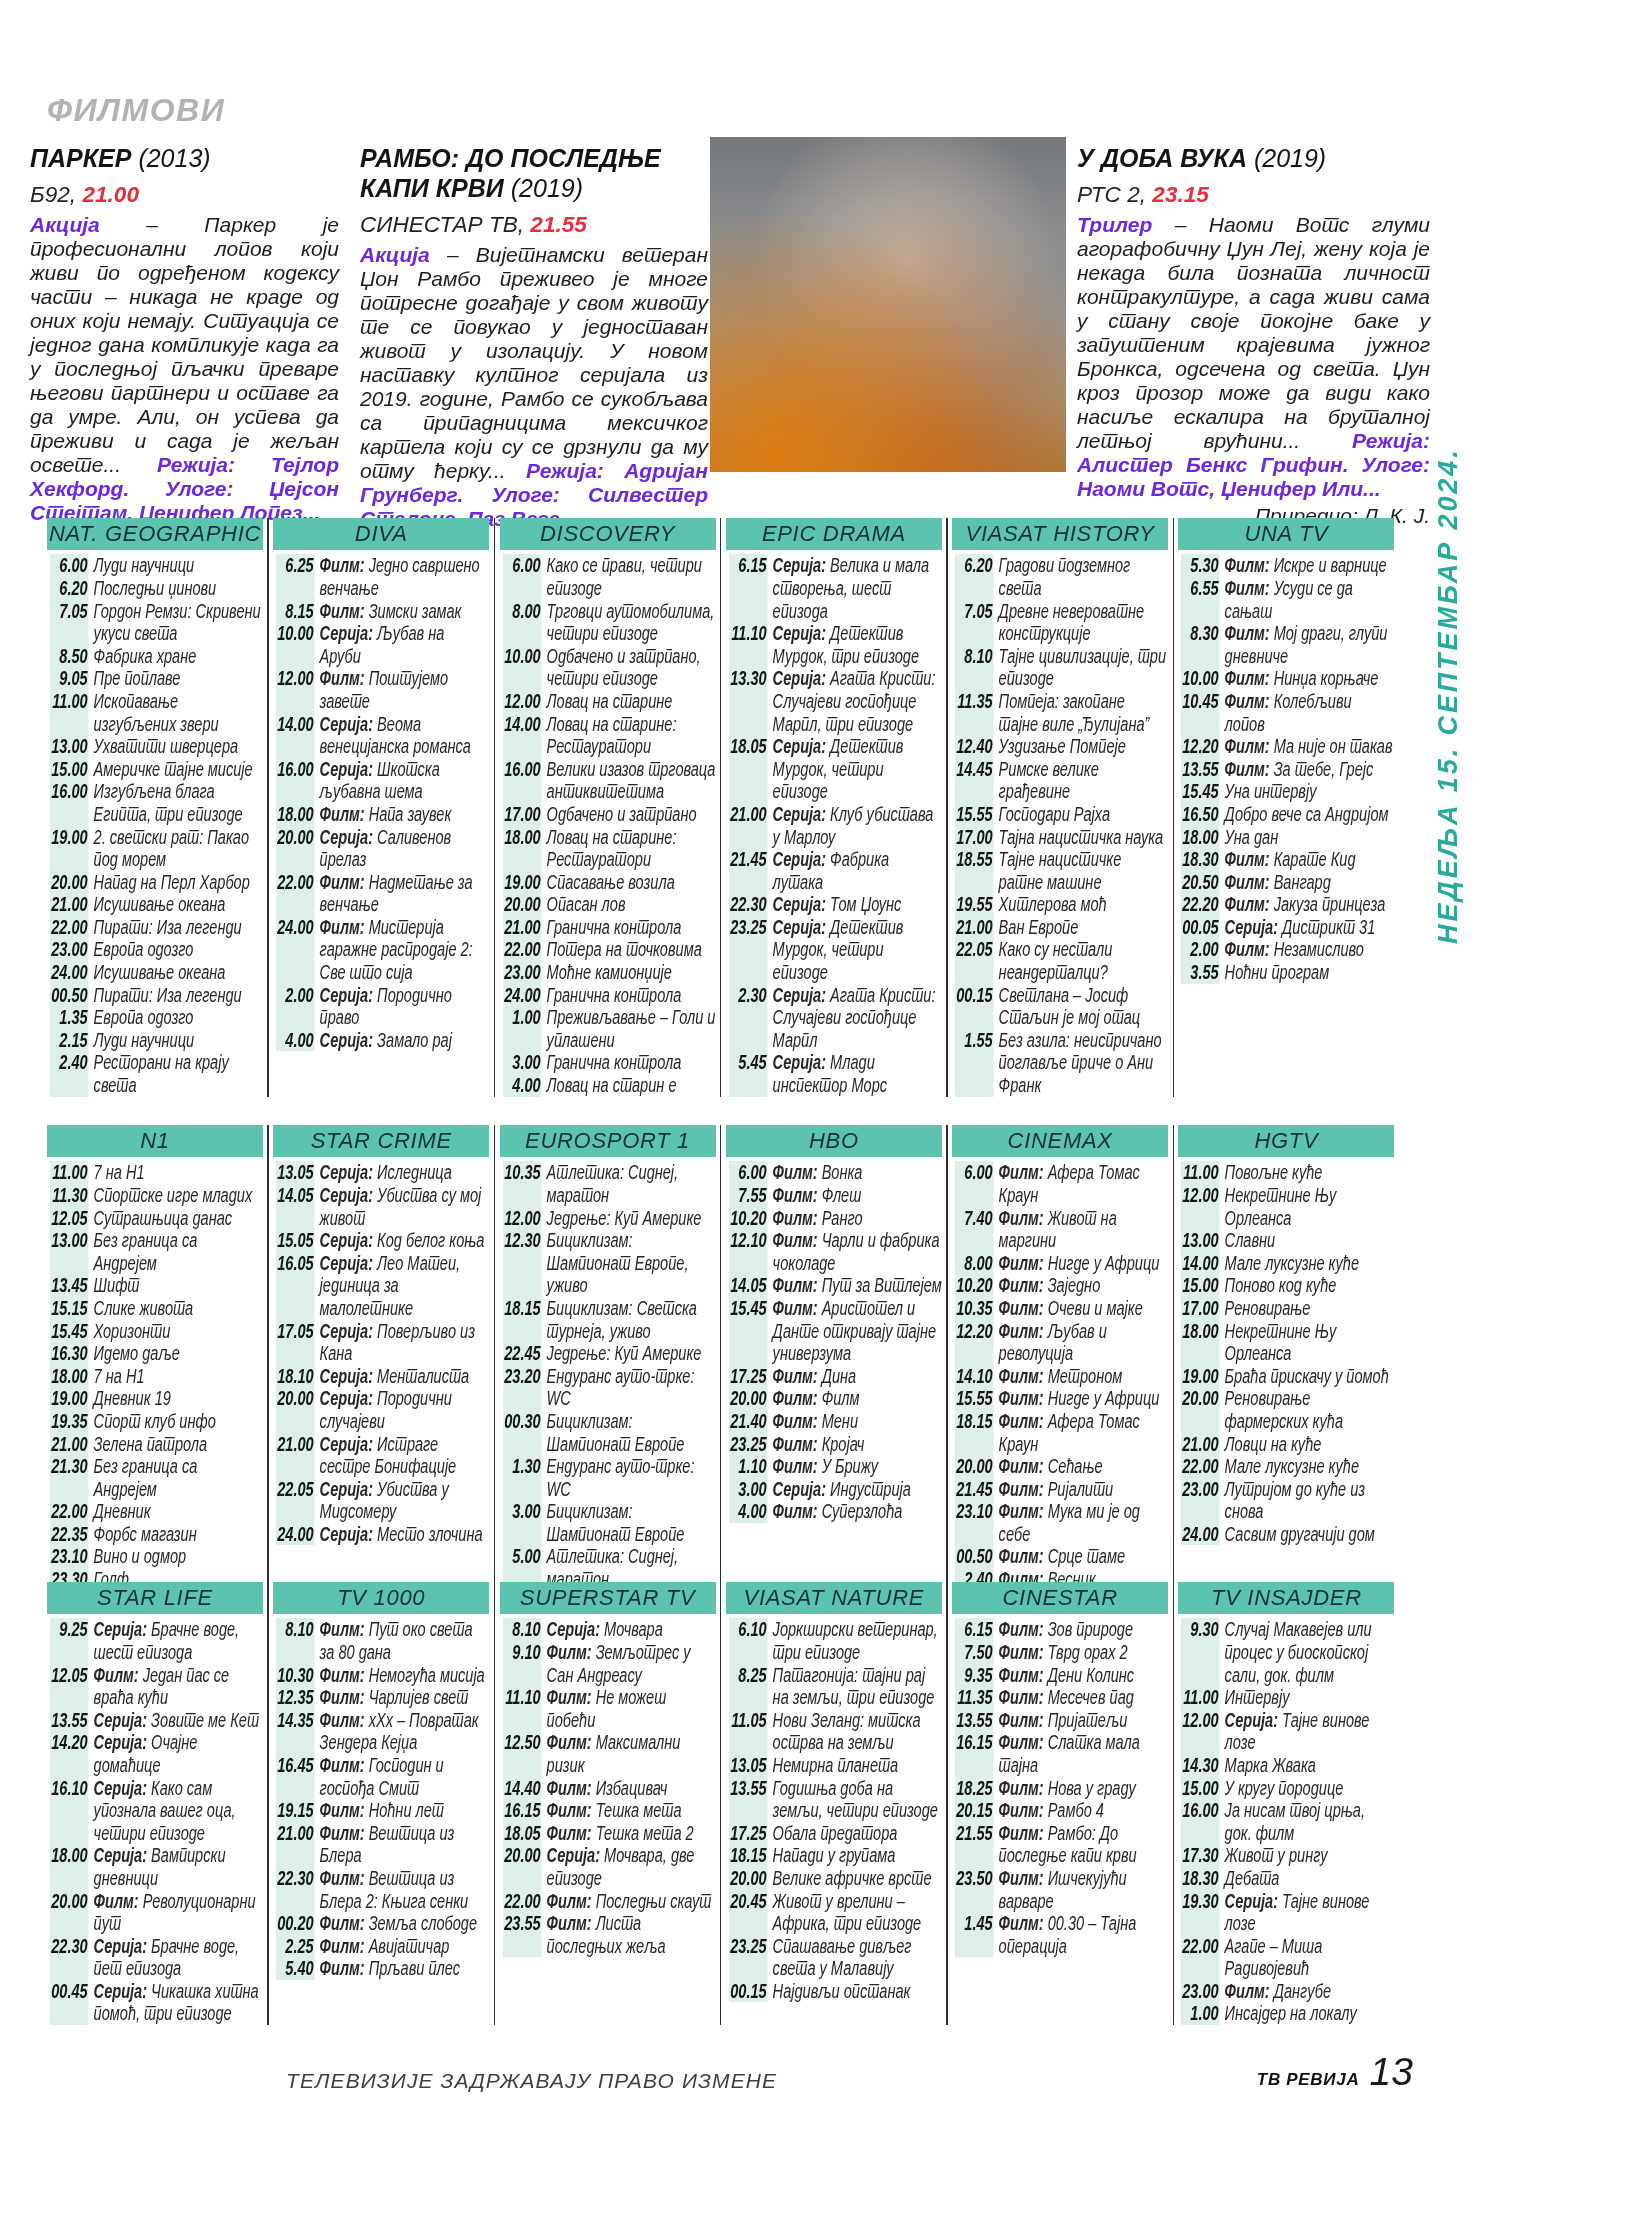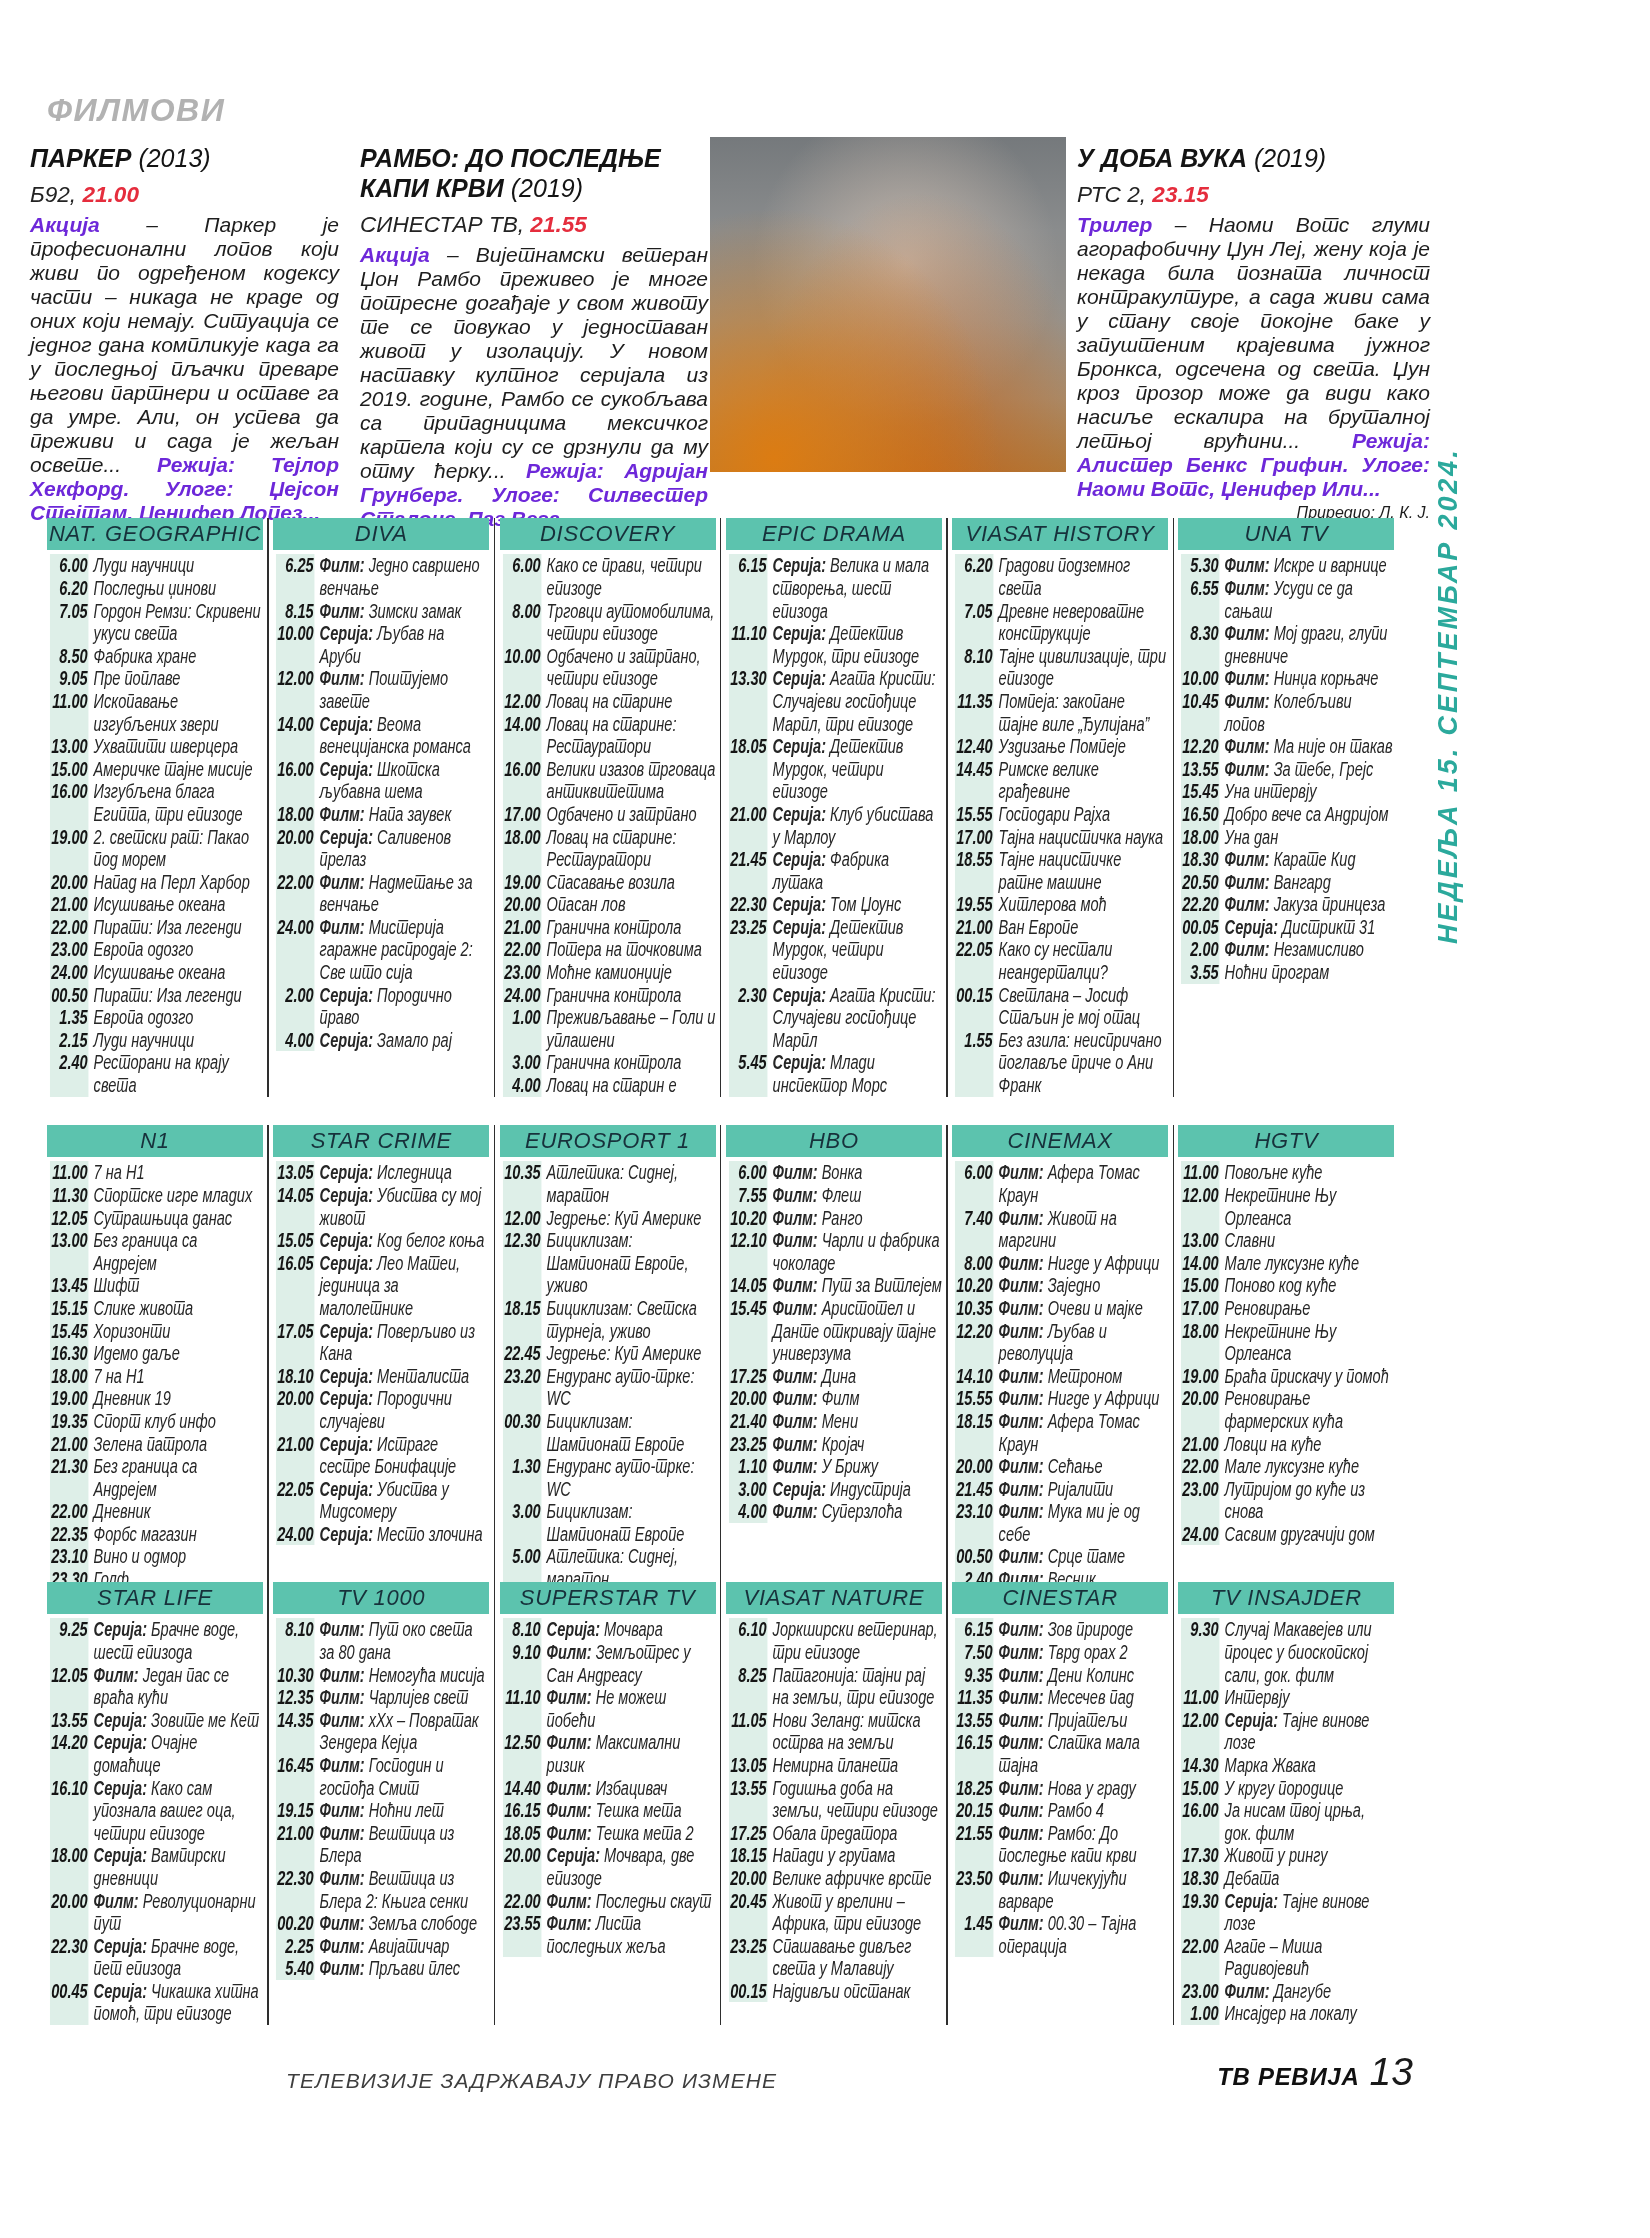--- a/index.html
+++ b/index.html
@@ -16,21 +16,21 @@
   #film0{left:30px;width:309px;}
   #film1{left:360px;width:348px;}
   #film2{left:1077px;width:353px;}
   .film h2{margin:0 0 8.7px 0;font-size:25px;line-height:30px;color:#141414;font-weight:bold;}
   .fy{font-weight:normal;}
   .fchan{font-size:22.6px;color:#232323;margin-bottom:5.8px;}
   .ftime{color:var(--red);font-weight:bold;}
   .fbody{margin:0;font-size:21px;line-height:24px;text-align:justify;color:#1d1d1d;}
   .genre{color:#8f8f8f;font-weight:bold;}
   .fbody b{color:#6d28d9;}
-  .fcredit{margin-top:2.9px;text-align:right;font-size:16px;color:#1d1d1d;}
+  .fcredit{margin-top:2.9px;text-align:right;font-size:21px;color:#1d1d1d;}
 
   .photo{position:absolute;left:710px;top:137px;width:356px;height:335px;
      background:
        radial-gradient(ellipse at 18% 96%, rgba(222,124,16,.95), rgba(222,124,16,0) 55%),
        radial-gradient(ellipse at 60% 110%, rgba(196,99,26,.8), rgba(196,99,26,0) 60%),
        radial-gradient(ellipse at 55% 38%, rgba(203,188,175,.85), rgba(203,188,175,0) 55%),
        linear-gradient(180deg,#75797c 0%,#8a8c8d 28%,#97928b 55%,#a78d6f 78%,#ad7a3c 100%);}
 
   .grid-row{position:absolute;left:47px;width:1350px;display:flex;align-items:flex-start;}
   #row0{top:518px;} #row1{top:1125px;} #row2{top:1582px;}
@@ -45,21 +45,21 @@
   .pt{width:55px;flex:none;text-align:right;font-weight:bold;color:#151515;white-space:nowrap;}
   .pp{padding-left:8px;flex:1;}
 
   .vdate{position:absolute;left:1433px;top:424px;height:543px;width:57px;
          writing-mode:vertical-rl;transform:rotate(180deg);
          font-size:27px;font-weight:bold;color:var(--dteal);letter-spacing:2.9px;text-align:center;white-space:nowrap;}
 
   .footer-note{position:absolute;left:286px;top:2069px;font-size:21px;letter-spacing:1.1px;color:#3e3e3e;}
   .pageno{position:absolute;left:1188px;top:2050px;width:225px;display:flex;align-items:baseline;
           justify-content:flex-end;gap:10.2px;}
-  .mag{font-size:24px;font-weight:bold;color:#101010;letter-spacing:0.7px;}
+  .mag{font-size:17px;font-weight:bold;color:#101010;letter-spacing:0.7px;}
   .num{font-size:39px;color:#1a1a1a;}
 </style>
 </head>
 <body>
 
 <div class="page">
 
   <div class="section-title">ФИЛМОВИ</div>
 
   <section class="film" id="film0">

